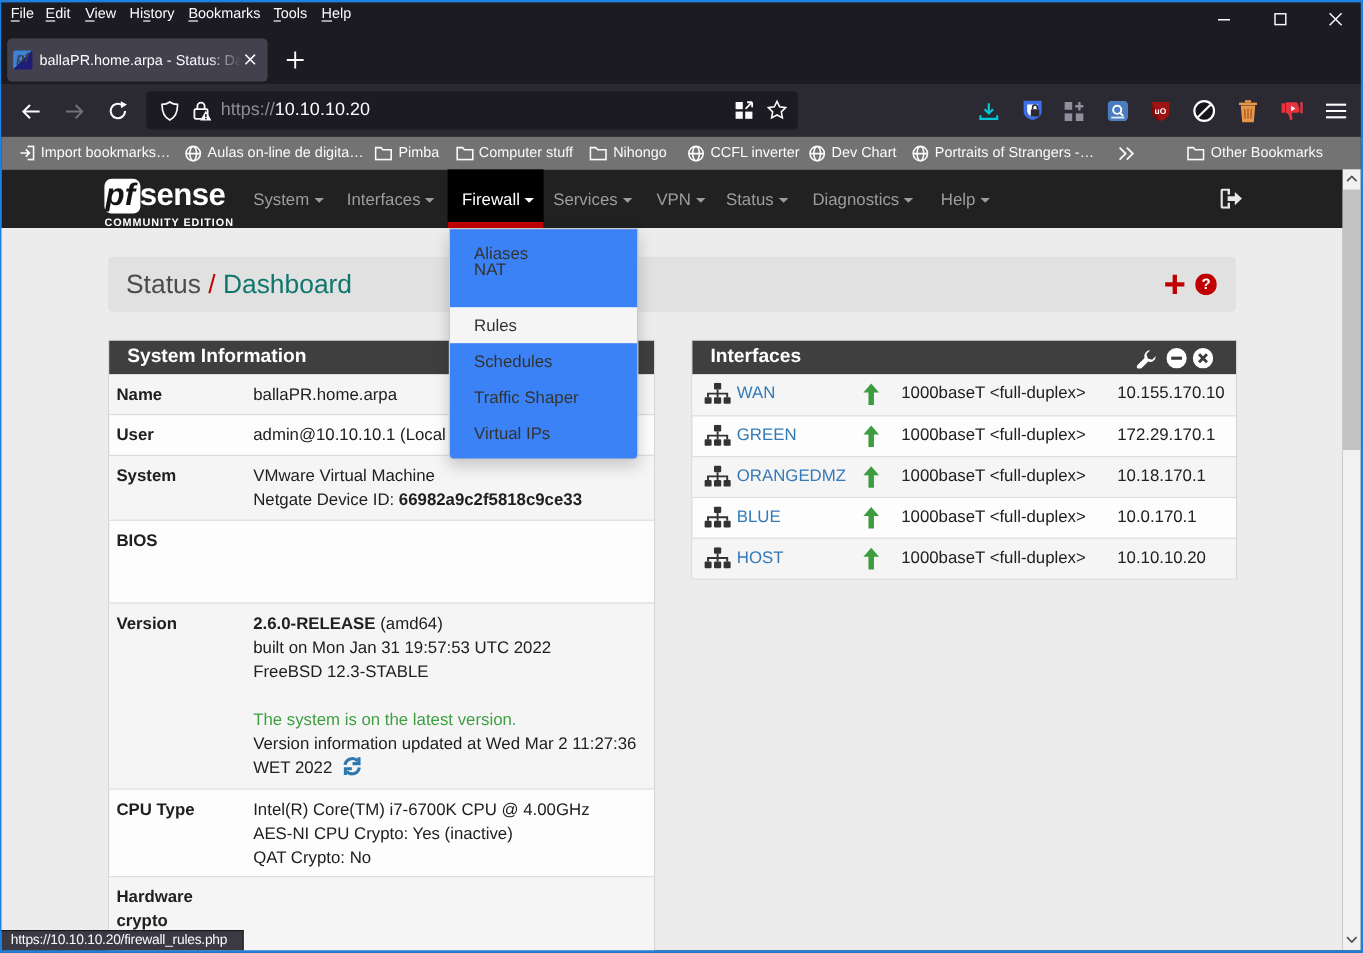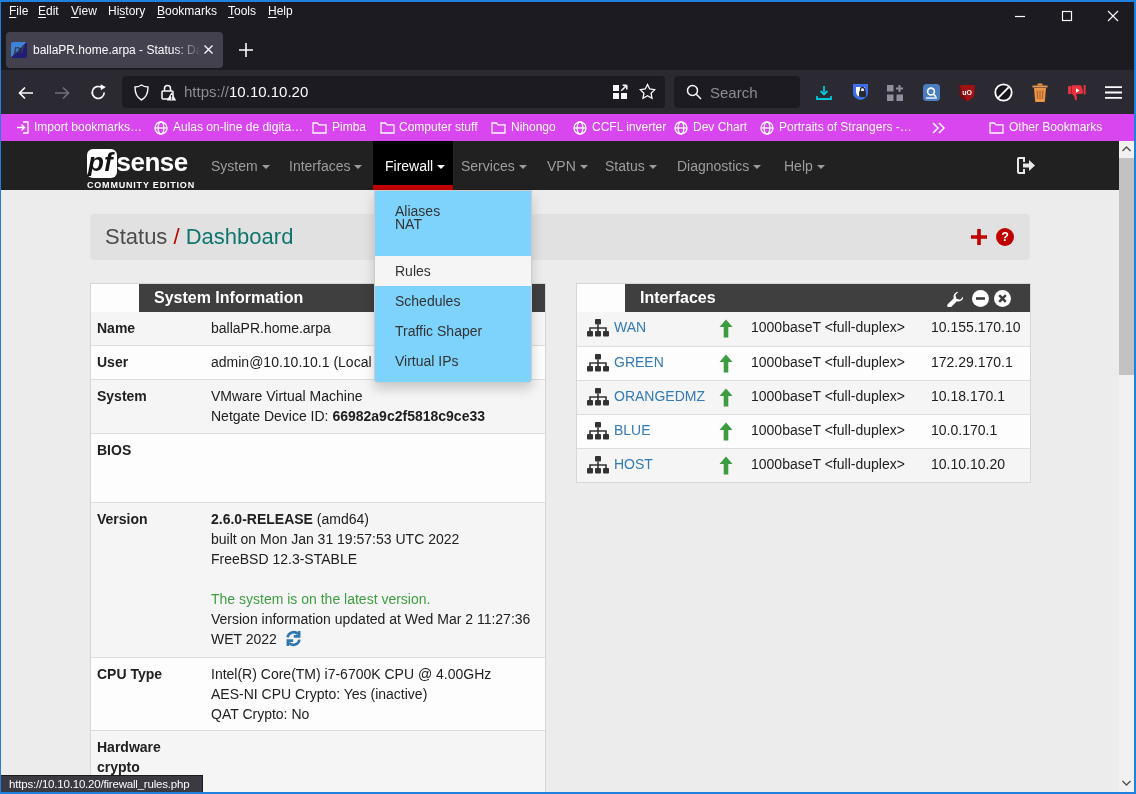--- a/index.html
+++ b/index.html
@@ -29,41 +29,41 @@
 
 
 #toolbar { left:1px; top:70px; width:1133px; height:44px; background:#2b2a33; }
 #urlbar { position:absolute; left:121px; top:6px; width:543px; height:32px; background:#1c1b22; border-radius:4px; }
 #urltext { position:absolute; left:62px; top:7px; font-size:15px; color:#fbfbfe; }
 #urltext .sch { color:#8c8c96; }
 #searchbar { position:absolute; left:673px; top:6px; width:126px; height:32px; background:#1c1b22; border-radius:4px; }
 #searchtext { position:absolute; left:36px; top:8px; font-size:15px; color:#8c8c96; }
 
 
-#bookmarks { left:1px; top:114px; width:1133px; height:27px; background:#d946ef; color:#fbfbfe; font-size:12px; }
+#bookmarks { left:1px; top:114px; width:1133px; height:27px; background:#737373; color:#fbfbfe; font-size:12px; }
 #bookmarks .bm { position:absolute; top:6px; white-space:nowrap; }
 
 
 #page { left:1px; top:141px; width:1118px; height:651px; background:#ececec; overflow:hidden; }
 #pfnav { position:absolute; left:0; top:0; width:1118px; height:49px; background:#212121; }
 #pflogo { position:absolute; left:86px; top:6px; }
 #pfbox { display:inline-block; background:#fff; color:#141414; border-radius:6px; font-weight:bold; font-style:italic; font-size:26px; padding:0 4px 2px 1px; line-height:27px; }
 #pfsense-word { color:#fff; font-weight:bold; font-size:26px; letter-spacing:-0.5px; }
 #pfce { position:absolute; left:0px; top:33px; color:#fff; font-size:9px; font-weight:bold; letter-spacing:0.8px; white-space:nowrap; }
 .navitem { position:absolute; top:0; height:49px; line-height:50px; color:#9d9d9d; font-size:14px; }
 .navitem .caret { display:inline-block; width:0; height:0; margin-left:4px; vertical-align:2px; border-left:4px solid transparent; border-right:4px solid transparent; border-top:4px solid #9d9d9d; }
 #nav-active { position:absolute; left:372px; top:0; width:80px; height:49px; background:#000; }
 #nav-active-bar { position:absolute; left:372px; top:44px; width:80px; height:5px; background:#c00000; }
 
 #breadcrumb { position:absolute; left:89px; top:73px; width:940px; height:46px; background:#e1e1e1; border-radius:4px; }
 #breadcrumb .bc { position:absolute; left:15px; top:10px; font-size:22px; color:#4c4c4c; }
 #breadcrumb .bc .sep { color:#c00000; }
 #breadcrumb .bc .dash { color:#0f766e; }
 
-.panel { position:absolute; background:#fdfdfd; border:1px solid #d6d6d6;padding-left:48px; }
+.panel { position:absolute; background:#fdfdfd; border:1px solid #d6d6d6; }
 .phead { height:28px; background:#3f3f3f; color:#fff; font-weight:bold; font-size:16px; line-height:28px; padding-left:15px; }
 
 
 #sysinfo { left:89px; top:142px; width:456px; height:509px; }
 .sirow { position:absolute; left:0; width:454px; border-top:1px solid #ddd; }
 .sirow.odd { background:#f5f5f5; }
 .sirow .lbl { position:absolute; left:6px; top:6px; font-weight:bold; font-size:14px; color:#202020; width:110px; line-height:20px; }
 .sirow .val { position:absolute; left:120px; top:6px; font-size:14px; color:#202020; line-height:20px; width:330px; }
 .green { color:#3f9e42; }
 
@@ -71,21 +71,21 @@
 #ifaces { left:575px; top:142px; width:455px; height:200px; }
 .ifrow { position:absolute; left:0; width:453px; height:34px; border-top:1px solid #ddd; }
 .ifrow.odd { background:#f5f5f5; }
 .ifrow .nm { position:absolute; left:37px; top:7px; font-size:14px; color:#337ab7; }
 .ifrow .spd { position:absolute; left:174px; top:7px; font-size:14px; color:#202020; }
 .ifrow .ip { position:absolute; left:354px; top:7px; font-size:14px; color:#202020; }
 .ifrow svg.sm { position:absolute; left:10px; top:7px; }
 .ifrow svg.up { position:absolute; left:142px; top:7px; }
 
 
-#dropdown { position:absolute; left:373px; top:49px; width:158px; height:193px; background:#7dd3fc; border:1px solid #ccc; border-radius:0 0 4px 4px; box-shadow:0 6px 12px rgba(0,0,0,.18); }
+#dropdown { position:absolute; left:373px; top:49px; width:158px; height:193px; background:#3b82f6; border:1px solid #ccc; border-radius:0 0 4px 4px; box-shadow:0 6px 12px rgba(0,0,0,.18); }
 #dropdown .di { position:absolute; left:0; width:156px; height:30px; line-height:30px; padding-left:20px; font-size:14px; color:#333; }
 #dropdown .di.hov { background:#f5f5f5; }
 
 
 #statustip { position:absolute; left:0; top:634px; width:202px; height:19px; background:#3b3a43; border:1px solid #1c1b22; border-left:none; color:#fbfbfe; font-size:11.5px; line-height:17px; padding-left:8px; letter-spacing:-0.2px; }
 
 
 #scrollbar { left:1119px; top:141px; width:15px; height:651px; background:#f1f1f1; }
 #sb-up { position:absolute; left:0; top:0; width:15px; height:17px; color:#505050; text-align:center; font-size:9px; line-height:17px; }
 #sb-thumb { position:absolute; left:0; top:17px; width:15px; height:217px; background:#c2c2c2; }
@@ -163,27 +163,20 @@
     <svg class="abs" style="left:490px;top:8px" width="16" height="16" viewBox="0 0 16 16">
         <rect x="1" y="1" width="6" height="6" fill="#fbfbfe"></rect>
         <rect x="1" y="9" width="6" height="6" fill="#fbfbfe"></rect>
         <rect x="9" y="9" width="6" height="6" fill="#fbfbfe"></rect>
         <path d="M9.3 6.7 L14.6 1.4 M14.8 1.2 H10.6 M14.8 1.2 V5.4" stroke="#fbfbfe" stroke-width="1.5" fill="none"></path>
       </svg>
     <svg class="abs" style="left:517px;top:7px" width="17" height="17" viewBox="0 0 17 17">
         <path d="M8.5 1.5 L10.7 6 L15.7 6.7 L12.1 10.2 L13 15.2 L8.5 12.8 L4 15.2 L4.9 10.2 L1.3 6.7 L6.3 6 Z" fill="none" stroke="#fbfbfe" stroke-width="1.3"></path>
       </svg>
   </div>
-  <div id="searchbar">
-    <svg class="abs" style="left:12px;top:8px" width="16" height="16" viewBox="0 0 16 16">
-        <circle cx="6.5" cy="6.5" r="5" fill="none" stroke="#fbfbfe" stroke-width="1.5"></circle>
-        <line x1="10.3" y1="10.3" x2="15" y2="15" stroke="#fbfbfe" stroke-width="1.5"></line>
-      </svg>
-    <span id="searchtext">Search</span>
-  </div>
 
   <svg class="abs" style="left:814px;top:14px" width="18" height="18" viewBox="0 0 18 18">
       <path d="M9 2 V10 M5.5 7 L9 10.5 L12.5 7" stroke="#00c8d7" stroke-width="1.8" fill="none"></path>
       <path d="M2 12 V15 H16 V12" stroke="#00c8d7" stroke-width="1.8" fill="none"></path>
     </svg>
   <svg class="abs" style="left:851px;top:13px" width="17" height="18" viewBox="0 0 17 18">
       <path d="M1 1 H16 V10 C16 14 12 16.5 8.5 17 C5 16.5 1 14 1 10 Z" fill="#3d6fe8"></path>
       <path d="M4 4 H13 V9 C13 12 10.5 13.5 8.5 14 C6.5 13.5 4 12 4 9 Z" fill="#fff"></path>
       <rect x="7" y="8" width="7" height="6" rx="1" fill="#2a2a33"></rect>
       <path d="M8.5 8 V6.5 A2 2 0 0 1 12.5 6.5 V8" fill="none" stroke="#2a2a33" stroke-width="1.3"></path>

